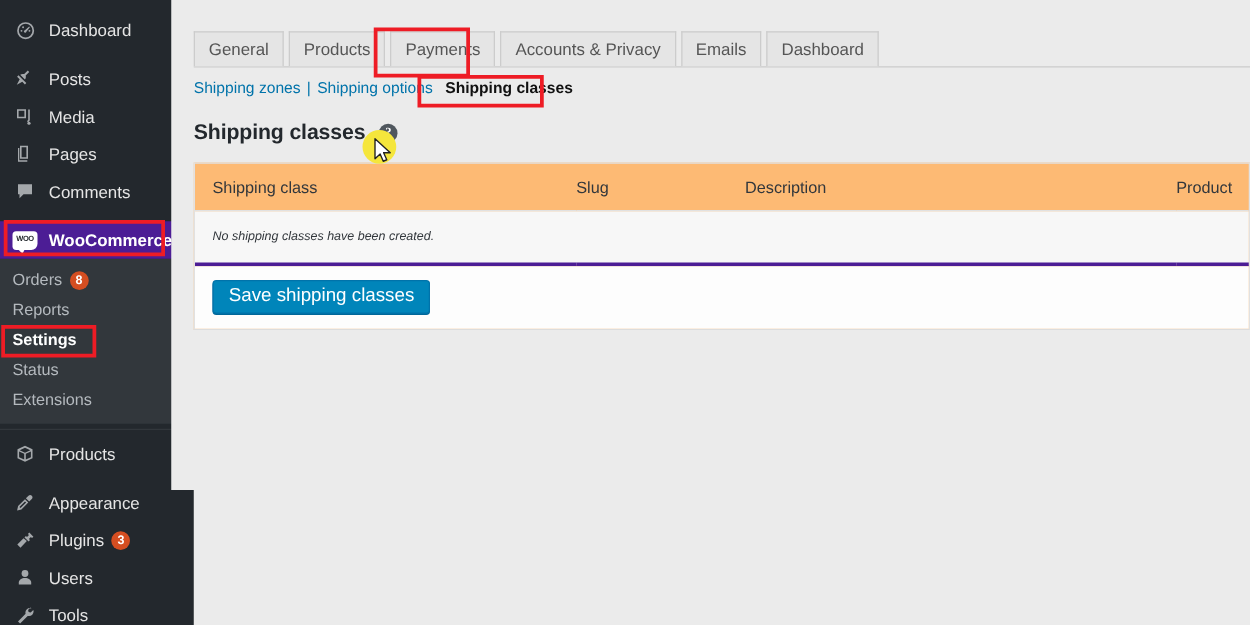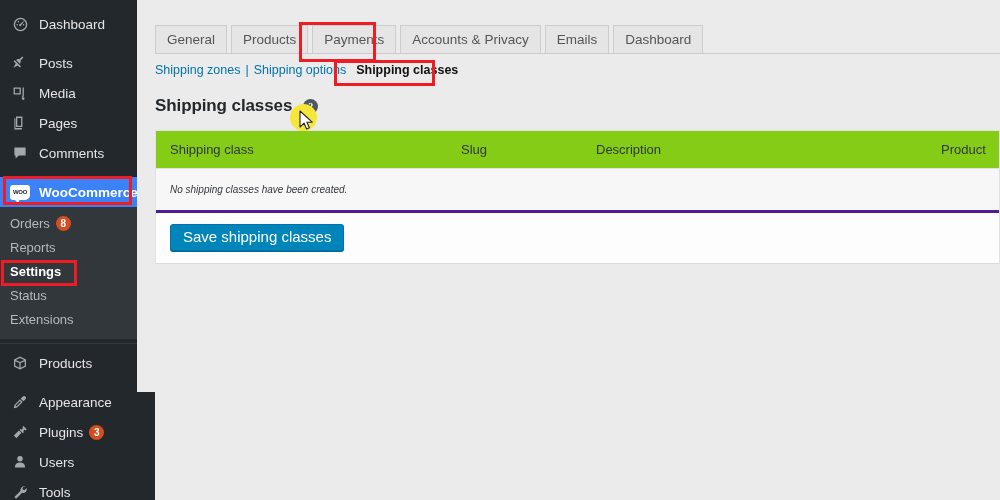--- a/index.html
+++ b/index.html
@@ -45,21 +45,21 @@
     display: flex;
     align-items: center;
     justify-content: center;
     opacity: .75;
   }
   .menu-item .micon svg { display: block; }
 
   .menu-label { white-space: nowrap; }
 
   .menu-item.current {
-    background: #3b82f6;
+    background: #4c1d95;
     color: #fff;
     font-weight: bold;
   }
   .menu-item.current .micon { opacity: 1; }
 
   .menu-sep {
     height: 9px;
   }
   .menu-divider {
     height: 1px;
@@ -220,21 +220,21 @@
     line-height: 15px;
     text-align: center;
     margin-left: 11px;
     font-family: "Liberation Serif", serif;
   }
 
   
   .card {
     margin-top: 13px;
     width: 845px;
-    background: #84cc16;
+    background: #fdba74;
     border: 1px solid #e1e1e1;
     border-bottom: 1px solid #dcdcdc;
   }
 
   .wc-table {
     width: 100%;
     border-collapse: collapse;
     font-size: 13px;
   }
   .wc-table thead th {

